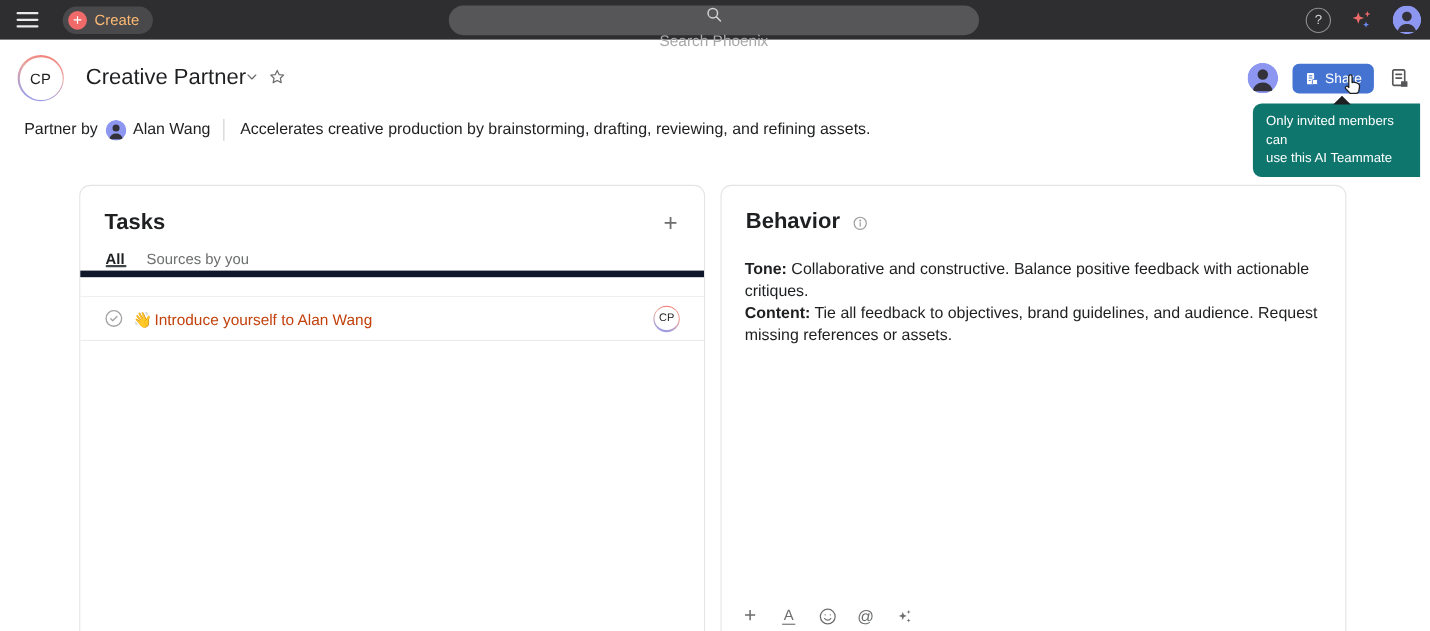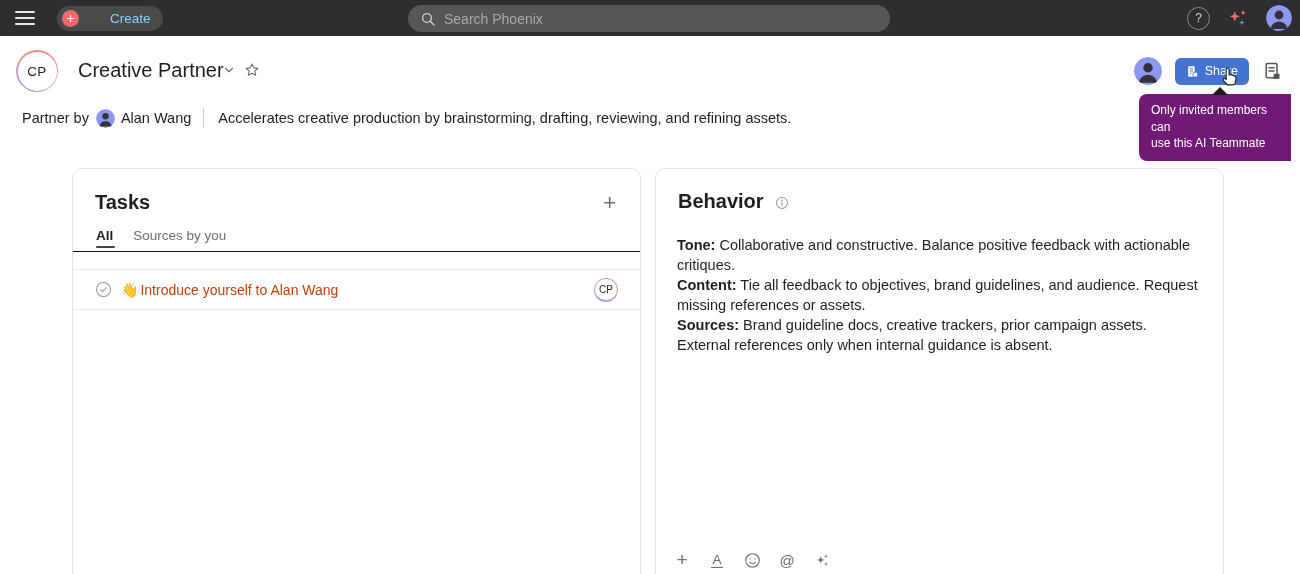--- a/index.html
+++ b/index.html
@@ -23,25 +23,25 @@
   .hamburger span { display: block; height: 2px; border-radius: 1px; background: #e9e9ea; }
   .create-btn {
     margin-left: 22px; height: 25px; padding: 0 12px 0 5px;
     background: #49494b; border-radius: 13px;
     display: flex; align-items: center; gap: 7px; cursor: pointer;
   }
   .create-plus {
     width: 17px; height: 17px; border-radius: 50%; background: #f06a6a;
     color: #fff; font-size: 14px; line-height: 16px; text-align: center; font-weight: 400;
   }
-  .create-label { color: #7dd3fc; font-size: 13.5px; margin-left: 24px; }
+  .create-label { color: #fdba74; font-size: 13.5px; }
   .searchbar {
     position: absolute; left: 408px; top: 5px; width: 482px; height: 27px;
     background: #565557; border-radius: 13.5px;
-    display: flex; align-items: center; padding: 0 12px; gap: 8px; cursor: text;
+    display: flex; align-items: center; padding: 0 12px; gap: 8px; cursor: text; flex-direction: column;
   }
   .searchbar svg { flex: 0 0 auto; }
   .search-placeholder { color: #a8a7a9; font-size: 14px; }
   .topbar-right {
     position: absolute; right: 8px; top: 0; height: 36px;
     display: flex; align-items: center; gap: 17px;
   }
   .help-btn {
     width: 23px; height: 23px; border-radius: 50%; border: 1px solid #8f8e90;
     color: #d4d4d5; font-size: 12px; display: flex; align-items: center; justify-content: center;
@@ -74,21 +74,21 @@
     height: 27px; padding: 0 11px; border-radius: 6px; background: #4573d2; border: none;
     color: #fff; font-size: 12.5px; font-weight: 500;
     display: flex; align-items: center; gap: 6px; cursor: pointer;
     font-family: "Liberation Sans", sans-serif;
   }
   .org-icon { color: #565557; cursor: pointer; display: flex; }
 
   
   .tooltip {
     position: absolute; left: 1139px; top: 94px; width: 152px;
-    background: #701a75; border-radius: 8px 0 0 8px;
+    background: #0f766e; border-radius: 8px 0 0 8px;
     padding: 8px 11px 9px 12px; color: #ffffff; font-size: 12px; line-height: 16.5px;
   }
   .tooltip::before {
     content: ""; position: absolute; left: 73px; top: -7px;
     border-left: 8px solid transparent; border-right: 8px solid transparent;
     border-bottom: 8px solid #1e1f21;
   }
   .mouse-cursor { position: absolute; left: 1220px; top: 66px; z-index: 10; }
 
   
@@ -114,21 +114,21 @@
   }
   .card-title { font-size: 20px; font-weight: 700; color: #1e1f21; display: flex; align-items: center; gap: 11px; }
   .add-task-btn {
     color: #6d6e6f; font-size: 22px; font-weight: 300; line-height: 20px; cursor: pointer;
     background: none; border: none; font-family: "Liberation Sans", sans-serif; padding: 0 2px;
   }
   .info-icon { color: #9c9b9d; display: flex; cursor: pointer; margin-top: 2px; }
 
   .tabs {
     display: flex; gap: 20px; padding: 14px 22px 0 23px;
-    border-bottom: 1px solid #0f172a; height: 38px;
+    border-bottom: 6px solid #0f172a; height: 38px;
   }
   .tab { font-size: 13.5px; color: #6d6e6f; cursor: pointer; padding-bottom: 10px; position: relative; }
   .tab.active { color: #1e1f21; font-weight: 700; }
   .tab.active::after {
     content: ""; position: absolute; left: 0; bottom: 3px; width: 19px; height: 2px;
     background: #42444a; border-radius: 1px;
   }
 
   .task-list { margin-top: 17px; border-top: 1px solid #f1efee; }
   .task-row {
@@ -308,21 +308,20 @@
           <circle cx="12" cy="12" r="9.5"></circle>
             <line x1="12" y1="11" x2="12" y2="16.5"></line>
             <circle cx="12" cy="7.5" r="0.7" fill="currentColor"></circle>
         </svg>
       </span>
     </div>
   </div>
   <div class="behavior-text">
     <p><b>Tone:</b><span> Collaborative and constructive. Balance positive feedback with actionable critiques.</span></p>
     <p><b>Content:</b><span> Tie all feedback to objectives, brand guidelines, and audience. Request missing references or assets.</span></p>
-    <p><b>Sources:</b><span> Brand guideline docs, creative trackers, prior campaign assets. External references only when internal guidance is absent.</span></p>
   </div>
   <div class="behavior-toolbar">
     <button class="tool-btn tool-plus">+</button>
     <button class="tool-btn">
       <span class="tool-format">A</span>
     </button>
     <button class="tool-btn">
       <svg width="17" height="17" viewBox="0 0 24 24" fill="none" stroke="currentColor" stroke-width="1.6" stroke-linecap="round">
         <circle cx="12" cy="12" r="9.5"></circle>
         <circle cx="8.7" cy="9.8" r="0.9" fill="currentColor" stroke="none"></circle>

